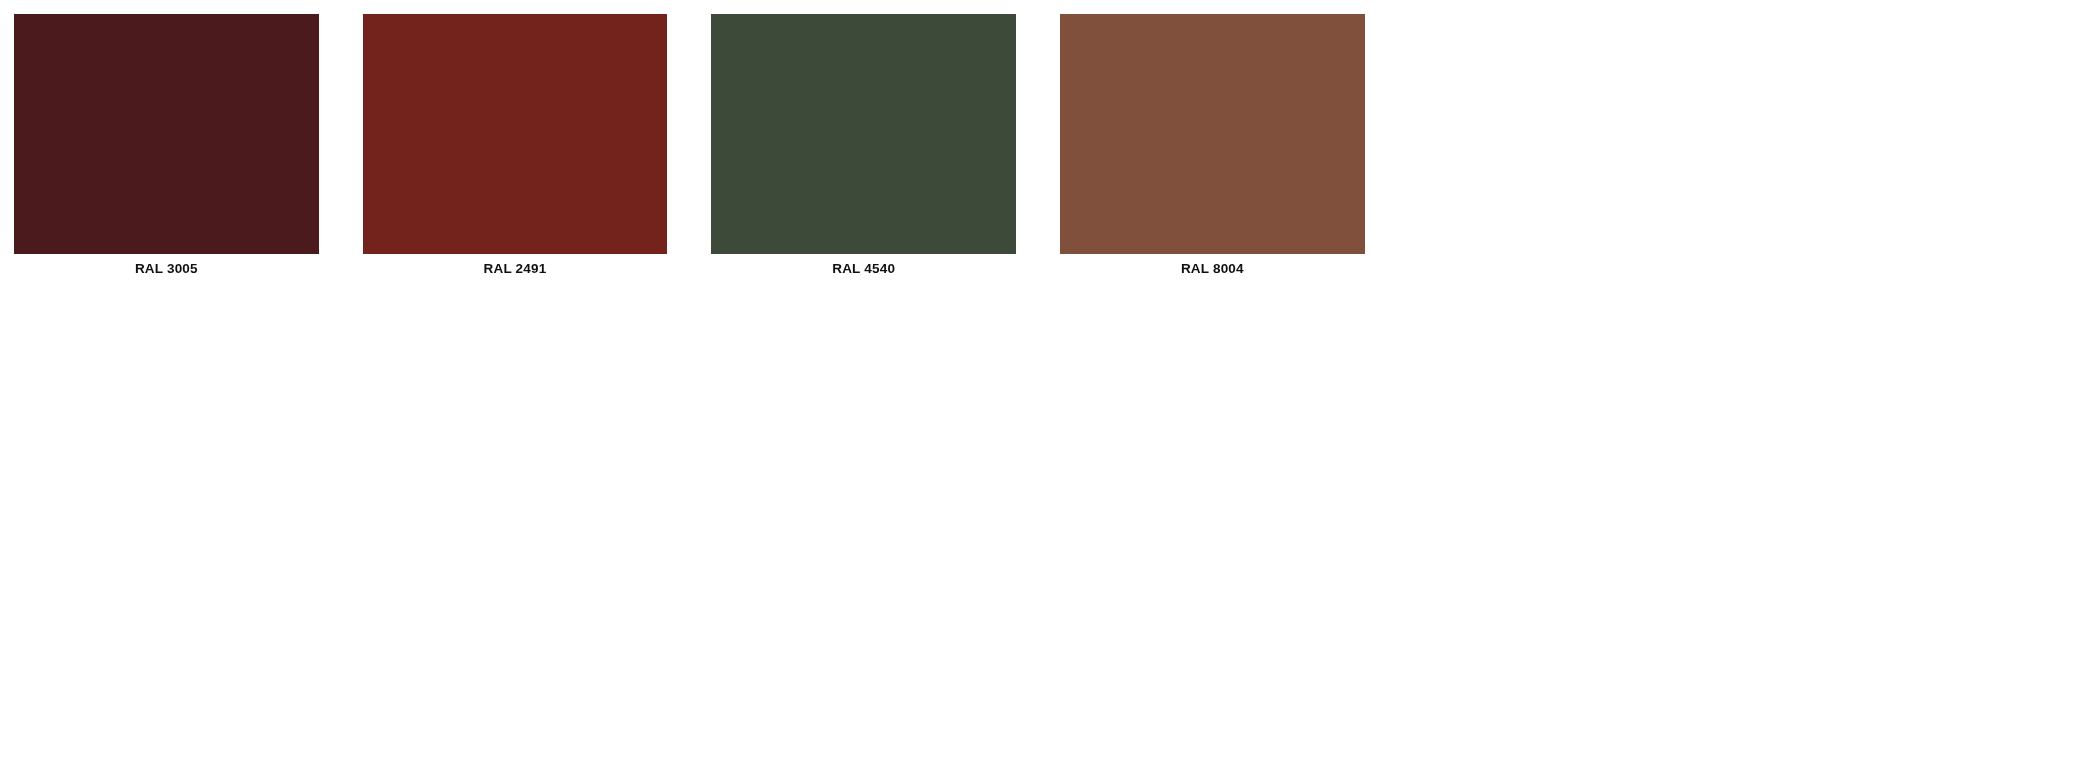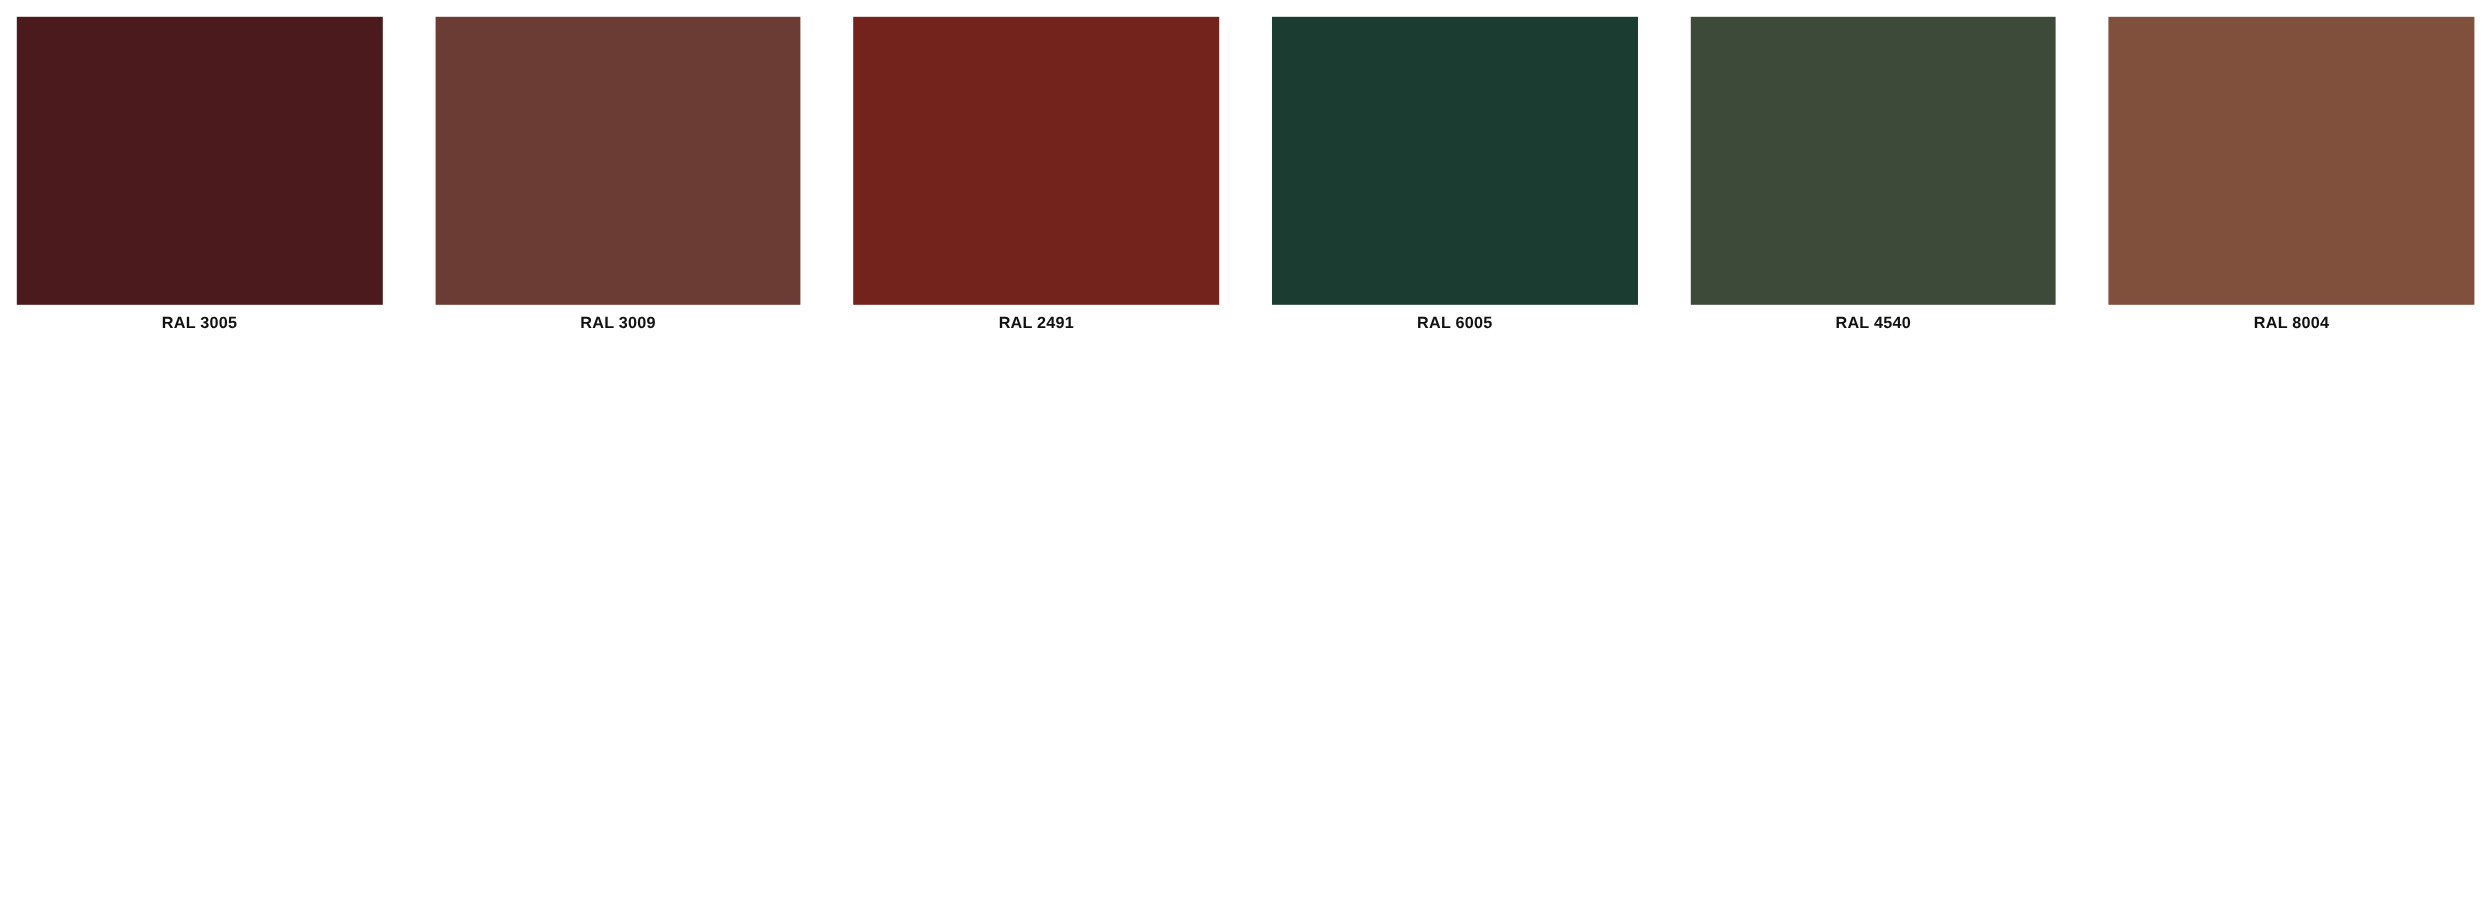--- a/index.html
+++ b/index.html
@@ -56,30 +56,22 @@
 </style>
 </head>
 <body>
 
 <div id="swatch-grid">
     <div class="swatch-cell">
       <div class="swatch-chip" title="RAL 3005" style="background-color: rgb(75, 26, 29);"></div>
       <div class="swatch-label">RAL 3005</div>
     </div>
     <div class="swatch-cell">
-      <div class="swatch-chip" title="RAL 3009" style="background-color: rgb(107, 60, 52);"></div>
-      <div class="swatch-label">RAL 3009</div>
-    </div>
-    <div class="swatch-cell">
       <div class="swatch-chip" title="RAL 3011" style="background-color: rgb(116, 35, 28);"></div>
       <div class="swatch-label">RAL 2491</div>
-    </div>
-    <div class="swatch-cell">
-      <div class="swatch-chip" title="RAL 6005" style="background-color: rgb(27, 61, 49);"></div>
-      <div class="swatch-label">RAL 6005</div>
     </div>
     <div class="swatch-cell">
       <div class="swatch-chip" title="RAL 6020" style="background-color: rgb(62, 74, 57);"></div>
       <div class="swatch-label">RAL 4540</div>
     </div>
     <div class="swatch-cell">
       <div class="swatch-chip" title="RAL 8004" style="background-color: rgb(128, 80, 60);"></div>
       <div class="swatch-label">RAL 8004</div>
     </div>
     <div class="swatch-cell is-empty">

